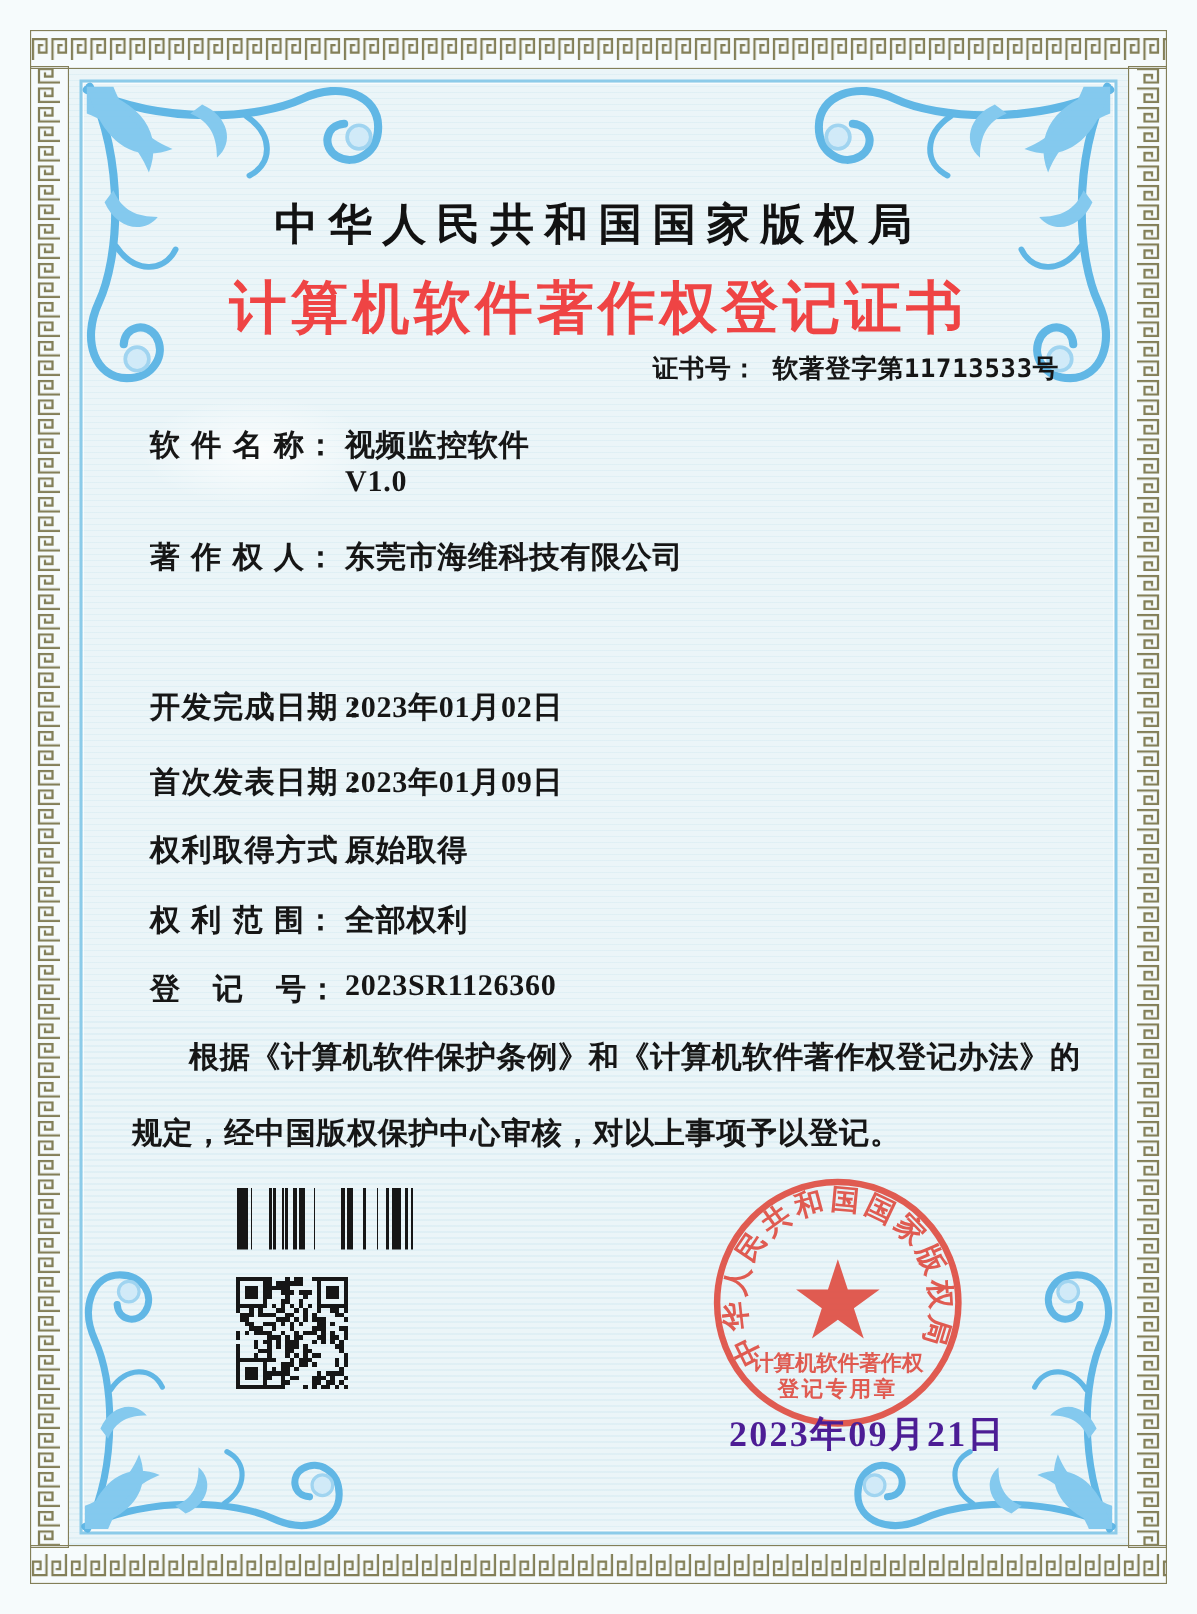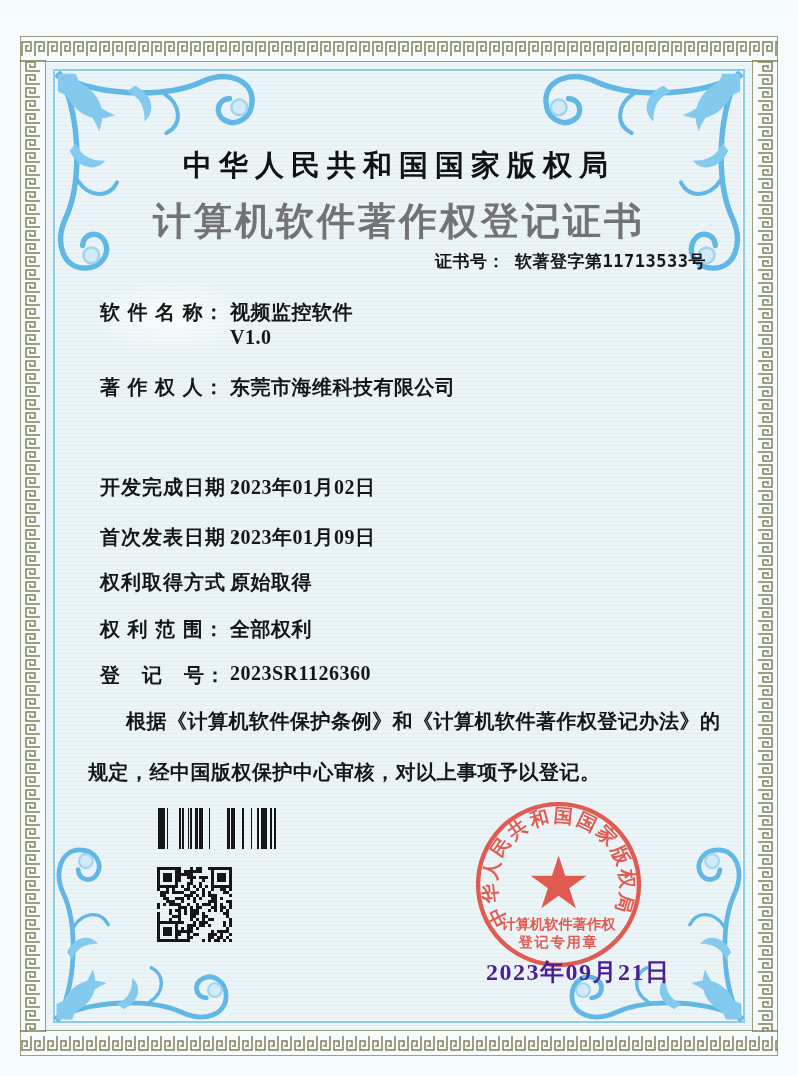--- a/index.html
+++ b/index.html
@@ -8,21 +8,20 @@
     position:relative;
     background:#f5fafb;
     font-family:"Liberation Sans","DejaVu Sans",sans-serif;
     color:#161616;
     overflow:hidden;
   }
   
   .paper {
     position:absolute; inset:0;
     background:#f6fbfc;
-    margin-top:16px;
   }
   .cert-bg {
     position:absolute; left:46px; top:46px; right:46px; bottom:46px;
     background:#ebf5f8;
   }
   .cert-bg::after {
     content:""; position:absolute; inset:0;
     background:repeating-linear-gradient(0deg,
       rgba(122,190,216,0.10) 0px, rgba(122,190,216,0.10) 1px,
       rgba(255,255,255,0) 1px, rgba(255,255,255,0) 4px);
@@ -57,21 +56,21 @@
     text-align:center;
     font-family:"Liberation Serif","DejaVu Serif",serif;
     font-weight:700; font-size:29px; letter-spacing:7px;
     color:#121212;
   }
   .cert-title {
     position:absolute; left:0; right:0; top:180px;
     text-align:center;
     font-family:"Liberation Serif","DejaVu Serif",serif;
     font-weight:700; font-size:38px; letter-spacing:3px;
-    color:#737373;
+    color:#ef4444;
   }
   .cert-no {
     position:absolute; right:92px; top:234px;
     font-size:17px; font-weight:700; letter-spacing:0.5px;
   }
   .cert-no .num { font-family:"DejaVu Sans Mono","Liberation Mono",monospace; margin-left:10px; }
   .row { position:absolute; left:100px; height:24px; font-weight:700; font-size:20px; }
   .row .lab { display:inline-block; letter-spacing:1px; white-space:pre;text-align:center; }
   .row .val {
     position:absolute; left:130px; top:0; white-space:pre;

